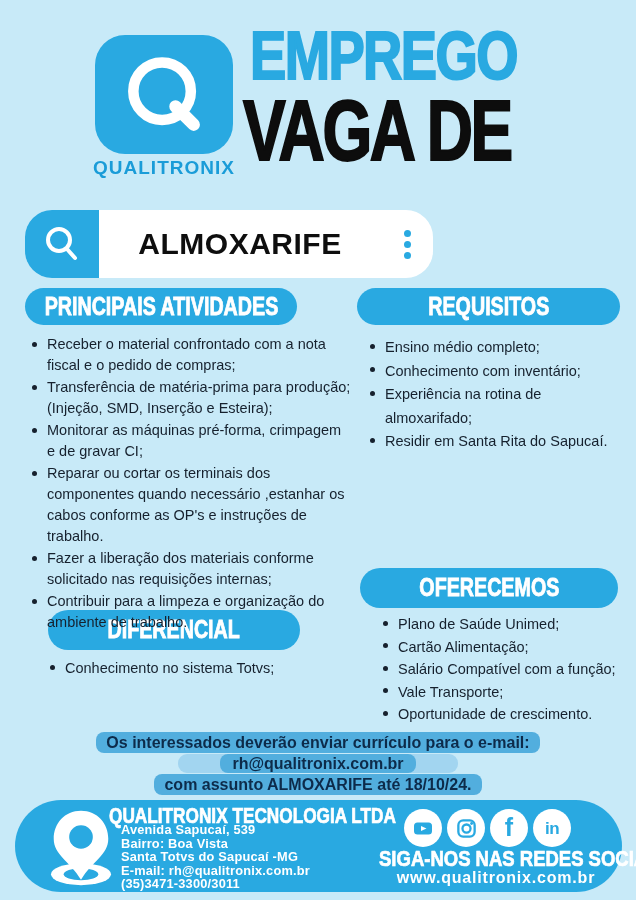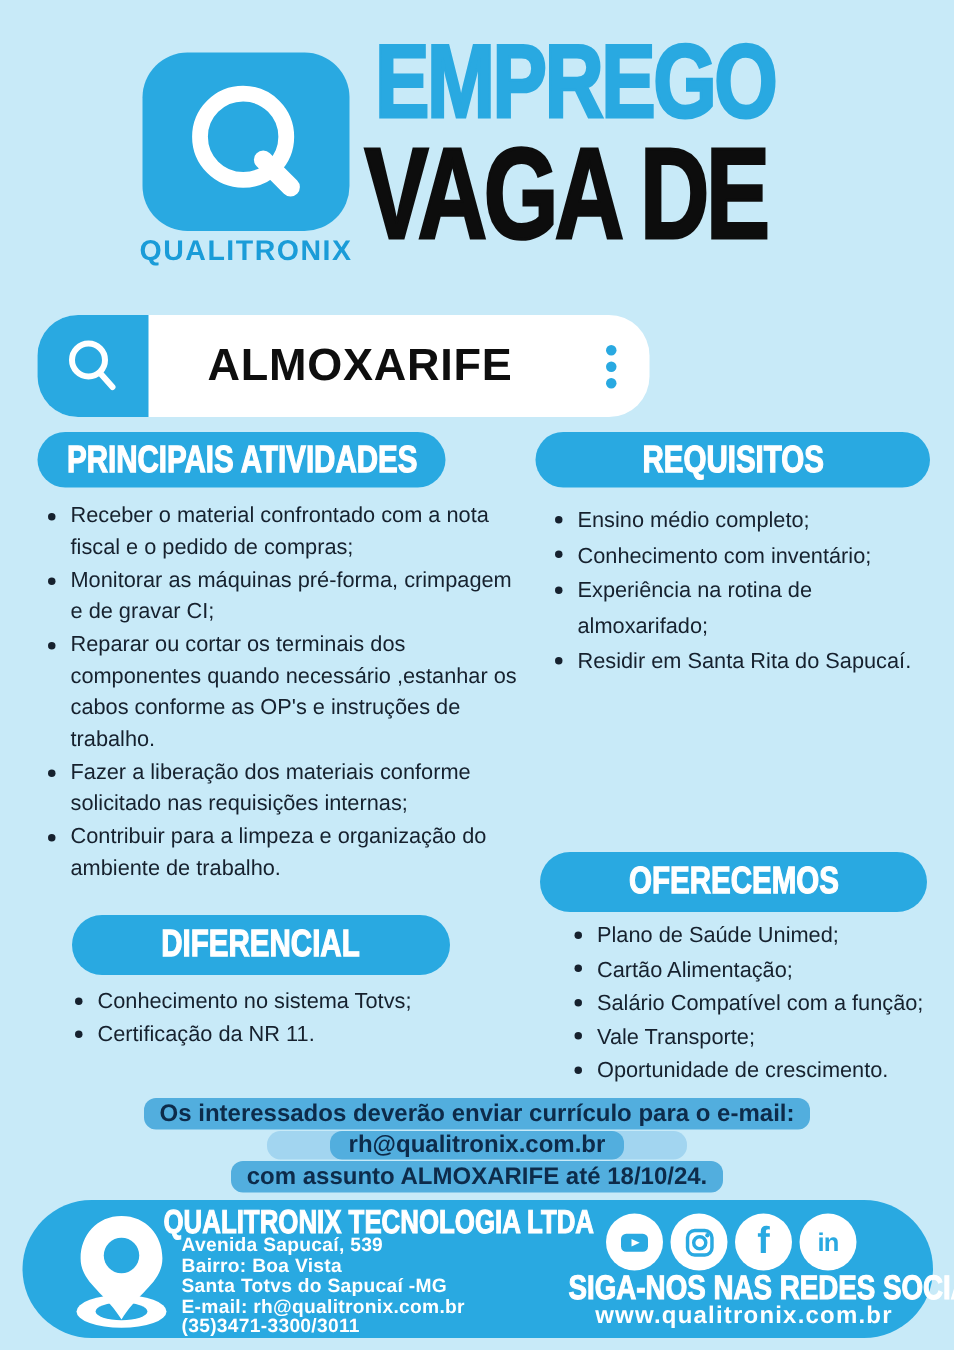--- a/index.html
+++ b/index.html
@@ -170,20 +170,21 @@
   </div>
   <div class="pill pill-oferecemos">
     <span>OFERECEMOS</span>
   </div>
   <div class="pill pill-diferencial">
     <span>DIFERENCIAL</span>
   </div>
 
   <ul class="blist list-atividades">
     <li>Receber o material confrontado com a nota fiscal e o pedido de compras;</li>
+    <li>Transferência de matéria-prima para produção; (Injeção, SMD, Inserção e Esteira);</li>
     <li>Monitorar as máquinas pré-forma, crimpagem e de gravar CI;</li>
     <li>Reparar ou cortar os terminais dos componentes quando necessário ,estanhar os cabos conforme as OP's e instruções de trabalho.</li>
     <li>Fazer a liberação dos materiais conforme solicitado nas requisições internas;</li>
     <li>Contribuir para a limpeza e organização do ambiente de trabalho.</li>
   </ul>
 
   <ul class="blist list-requisitos">
     <li>Ensino médio completo;</li>
     <li>Conhecimento com inventário;</li>
     <li>Experiência na rotina de almoxarifado;</li>
@@ -193,21 +194,20 @@
   <ul class="blist list-oferecemos">
     <li>Plano de Saúde Unimed;</li>
     <li>Cartão Alimentação;</li>
     <li>Salário Compatível com a função;</li>
     <li>Vale Transporte;</li>
     <li>Oportunidade de crescimento.</li>
   </ul>
 
   <ul class="blist list-diferencial">
     <li>Conhecimento no sistema Totvs;</li>
-    <li>Certificação da NR 11.</li>
   </ul>
 
   <div class="apply">
     <div class="row"><span class="hl">Os interessados deverão enviar currículo para o e-mail:</span></div>
     <div class="row"><span class="hl-wing"><span class="hl">rh@qualitronix.com.br</span></span></div>
     <div class="row"><span class="hl">com assunto ALMOXARIFE até 18/10/24.</span></div>
   </div>
 
   <div class="footer">
     <div class="pin">

